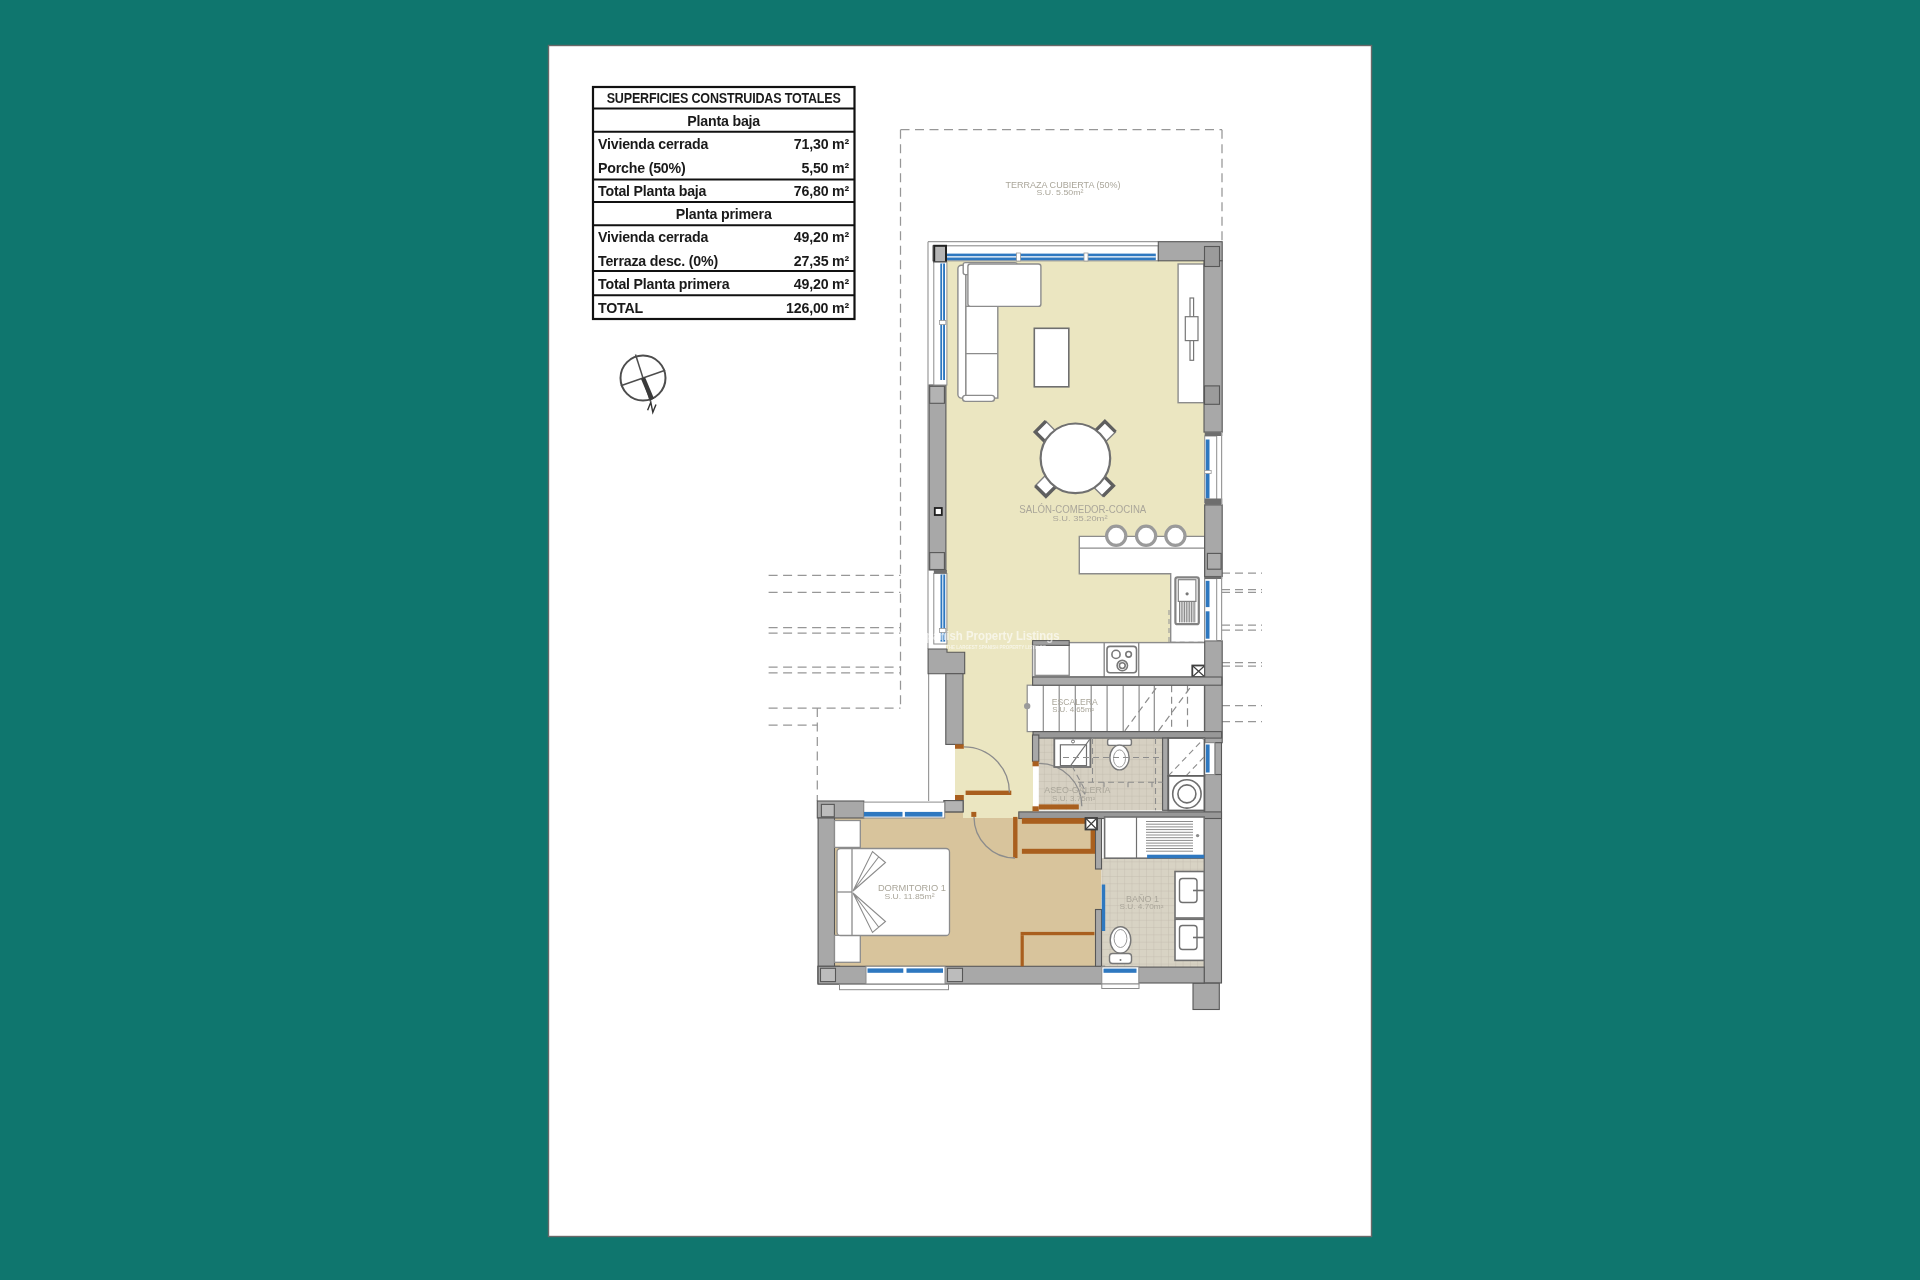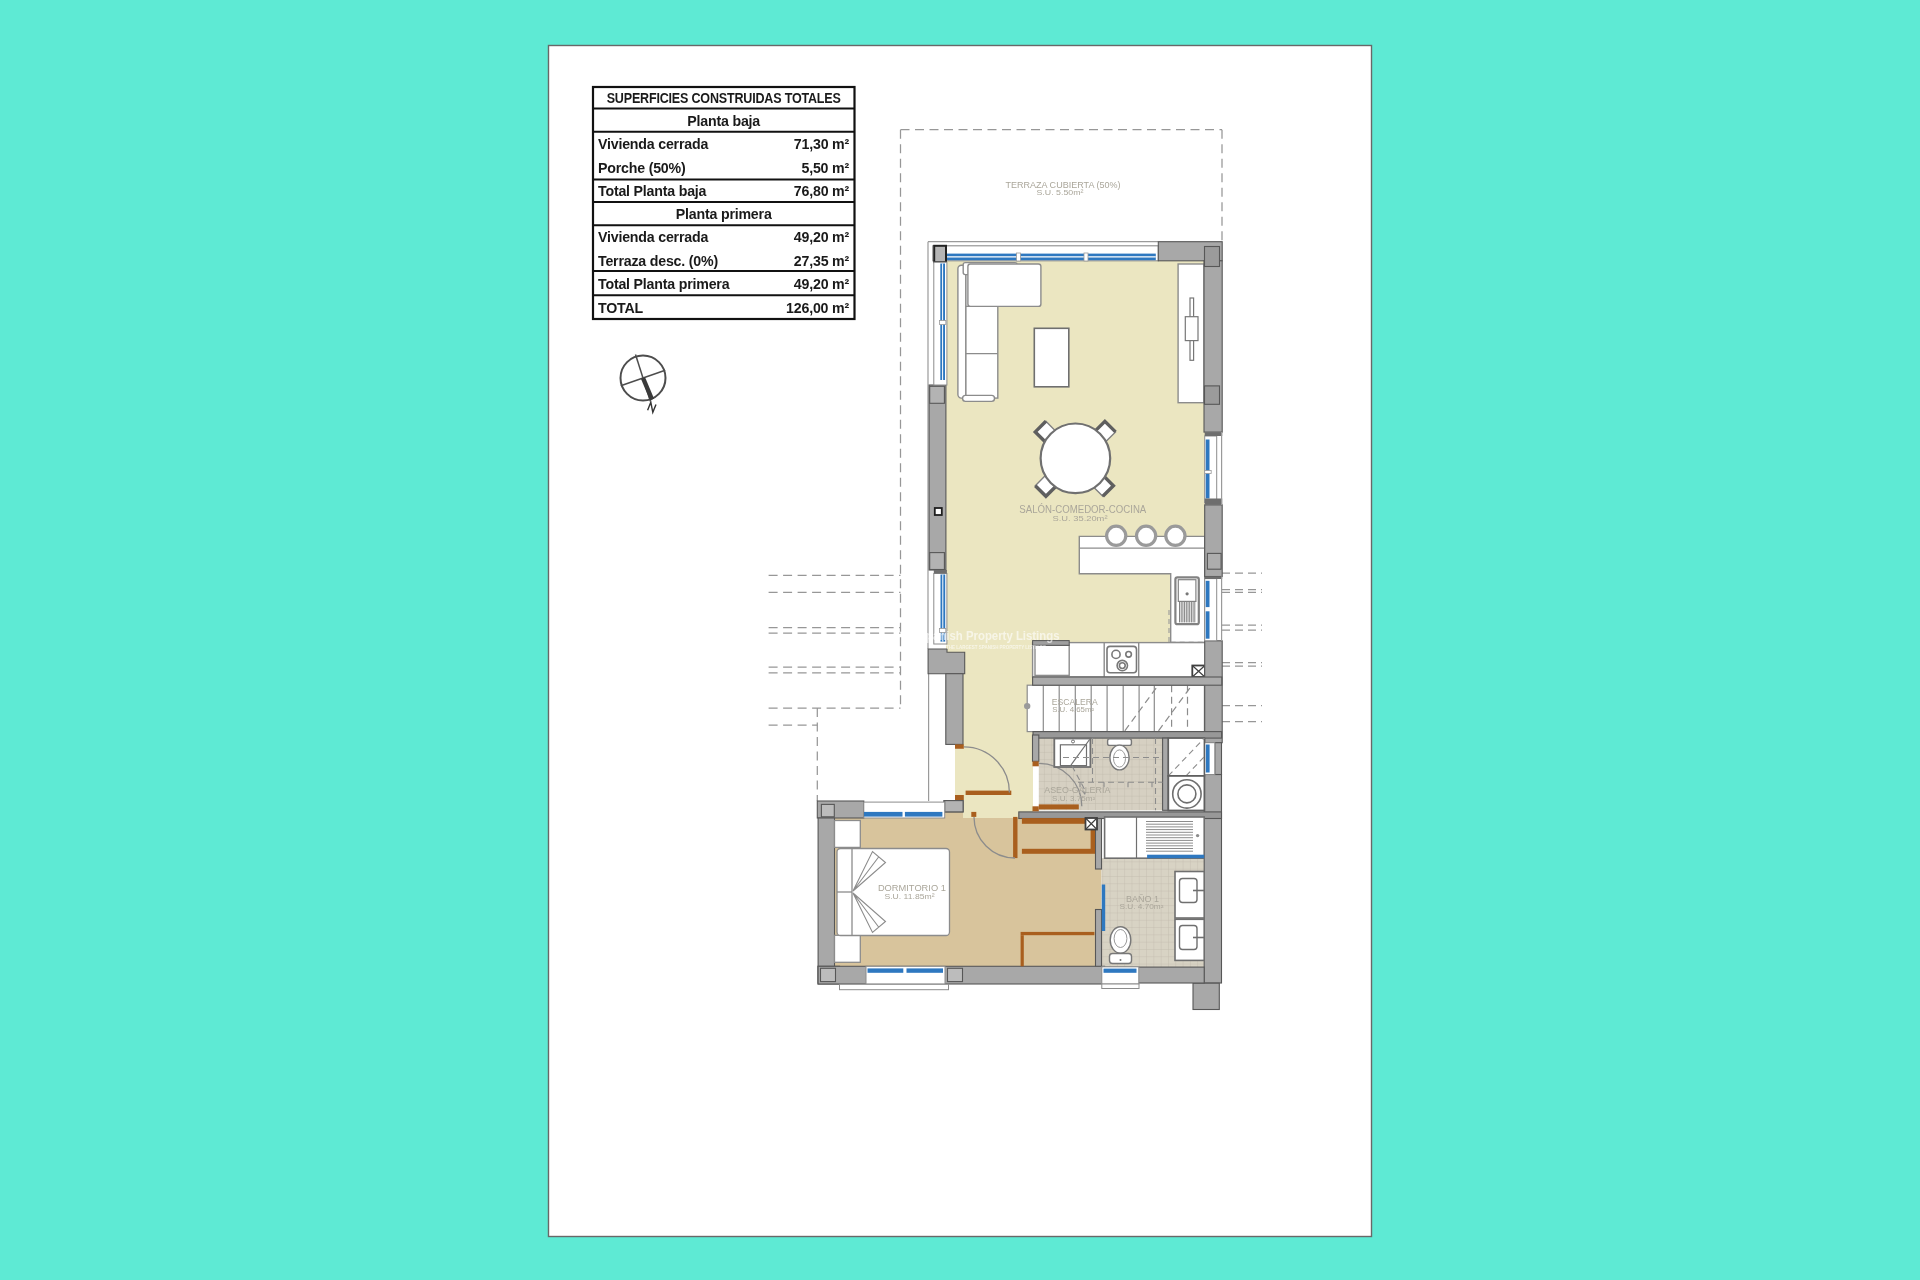--- a/index.html
+++ b/index.html
@@ -1,16 +1,16 @@
 <!DOCTYPE html>
 <html><head>
 <meta charset="utf-8">
 <style>
   html,body{margin:0;padding:0;background:#ffffff;}
-  .page{position:relative;width:1920px;height:1280px;background:#5eead4;overflow:hidden;
+  .page{position:relative;width:1920px;height:1280px;background:#0f766e;overflow:hidden;
         font-family:"Liberation Sans", sans-serif;}
   svg{position:absolute;left:0;top:0;}
   text{font-family:"Liberation Sans", sans-serif;}
 </style>
 </head>
 <body>
 <div class="page">
 <svg width="1920" height="1280" viewBox="0 0 1920 1280">
 <defs>
   <pattern id="tileA" width="7.3" height="7.3" patternUnits="userSpaceOnUse">

